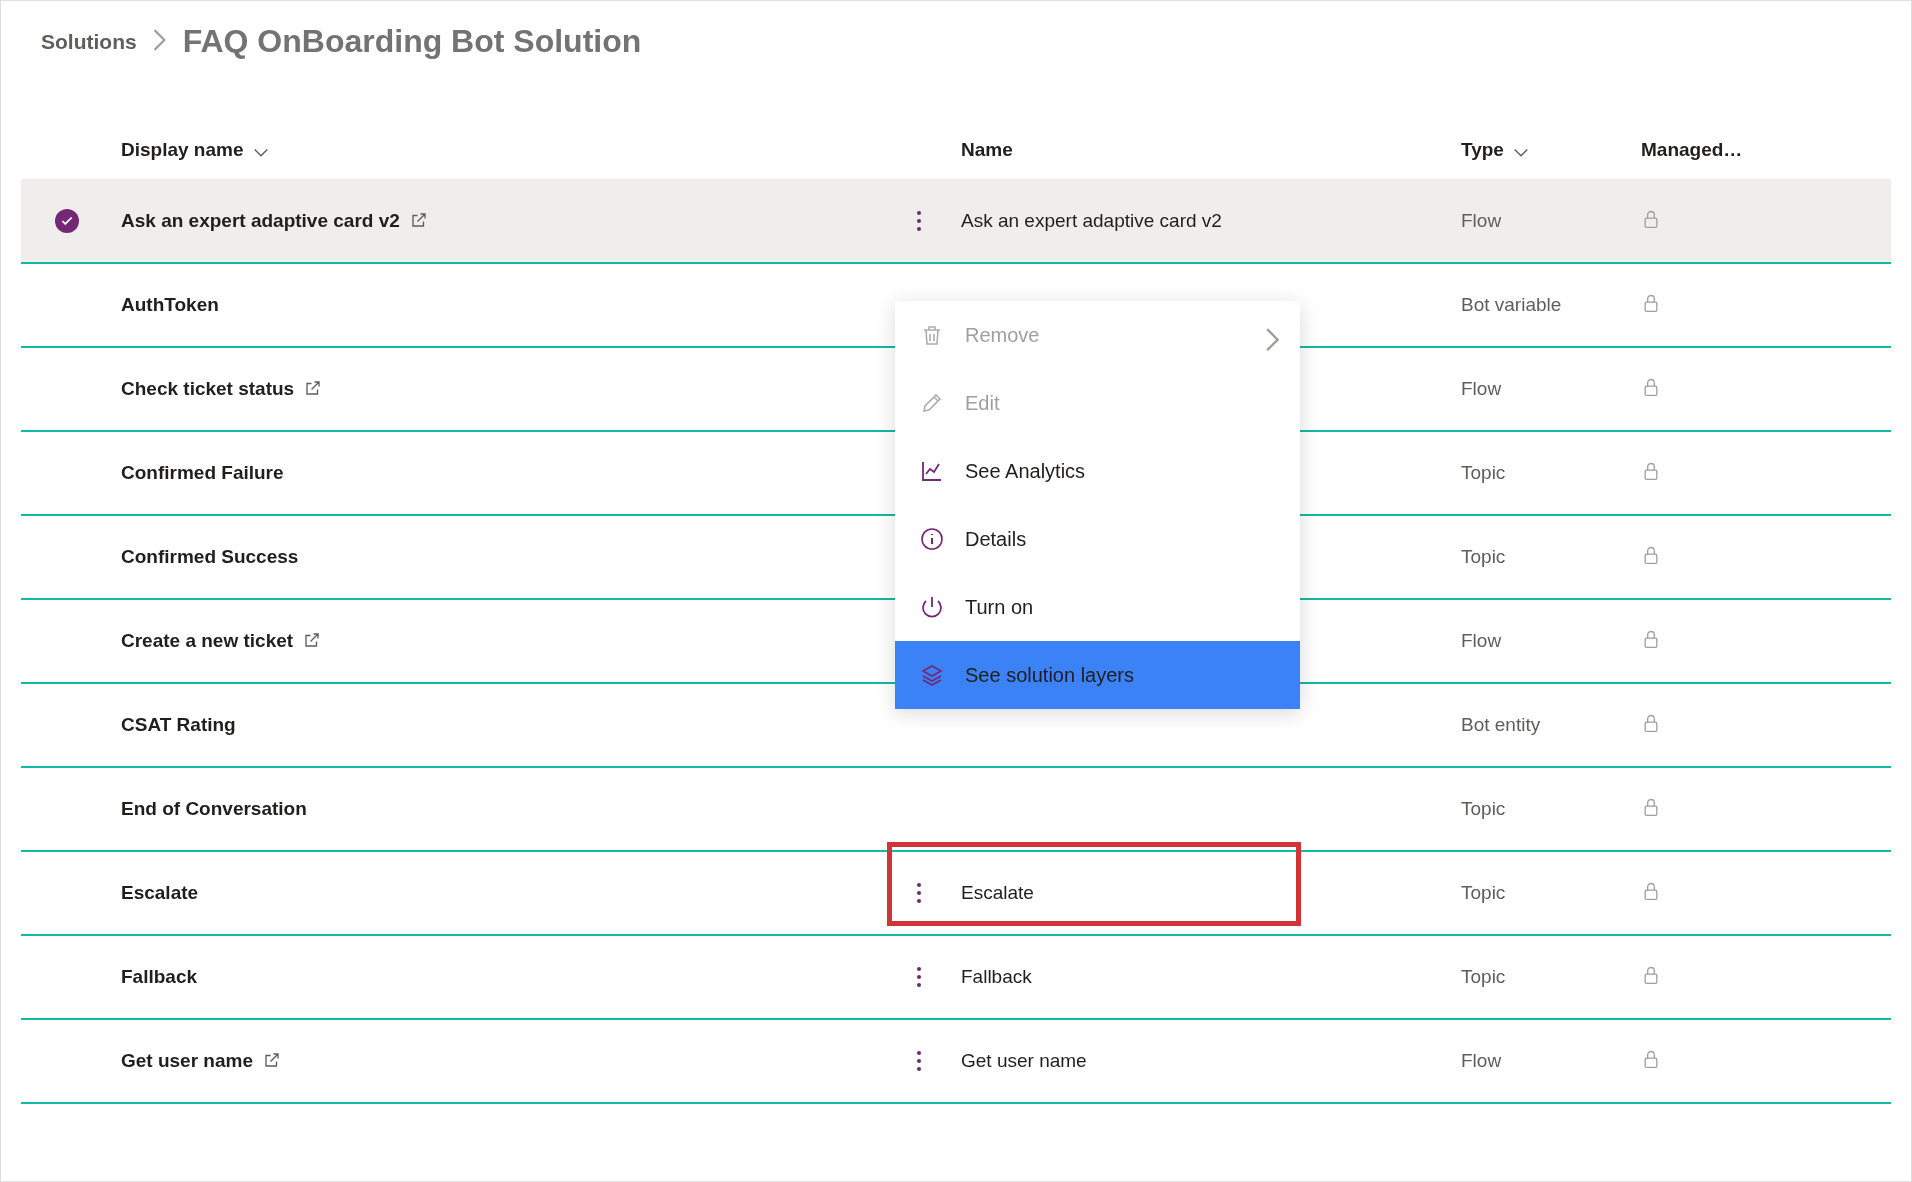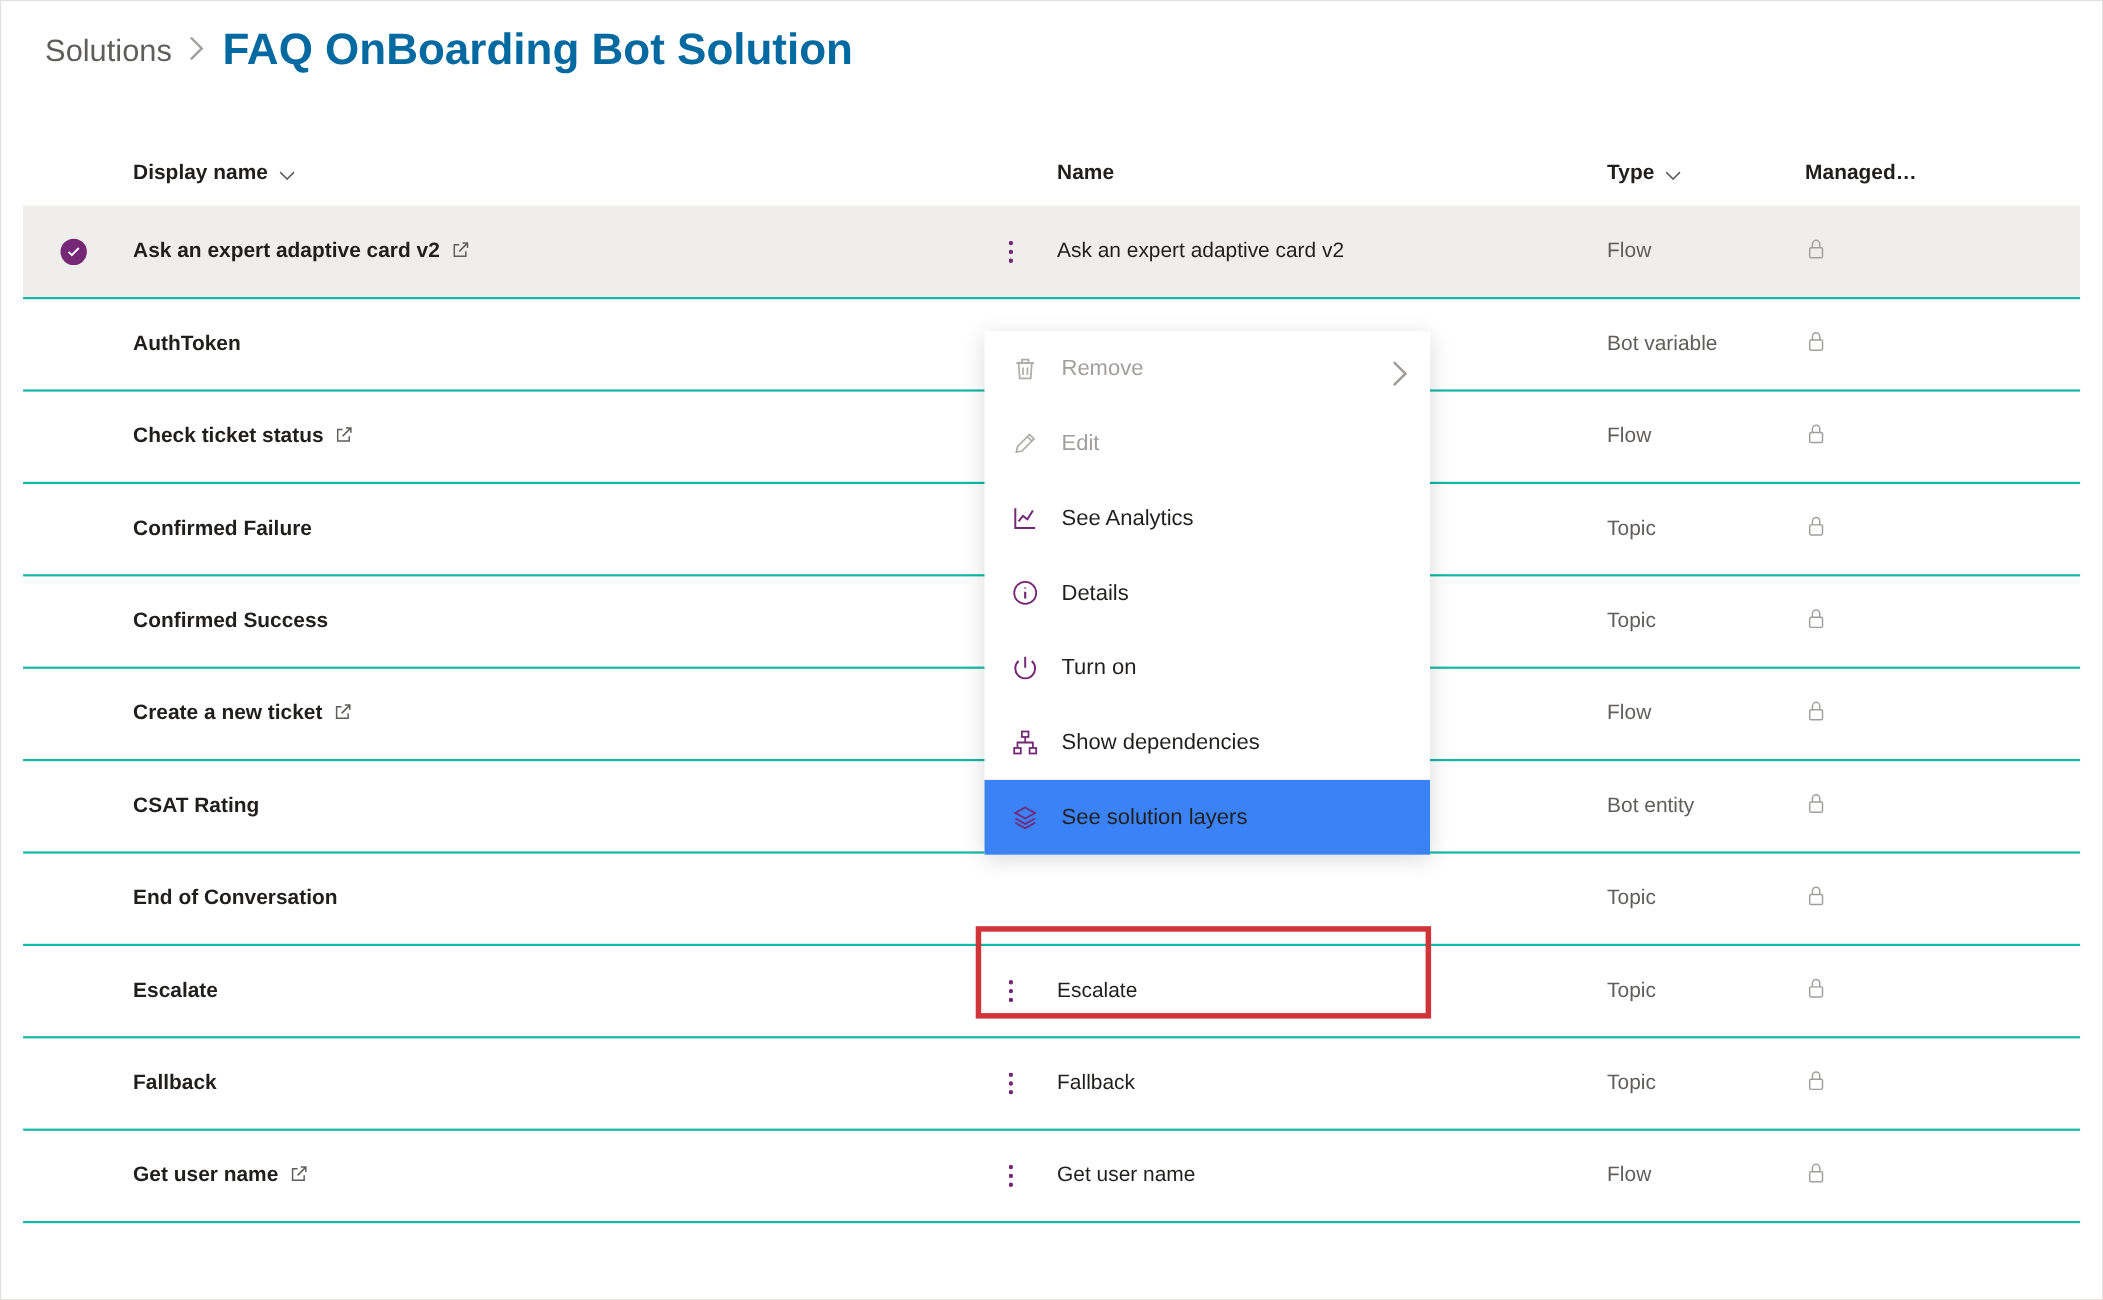--- a/index.html
+++ b/index.html
@@ -17,32 +17,33 @@
     position: relative;
     transform-origin: top left;
   }
   .breadcrumb {
     display: flex;
     align-items: center;
     gap: 16px;
     padding: 22px 40px 60px 40px;
   }
   .breadcrumb-link {
-    font-size: 28px;
+    font-size: 21px;
     color: #605e5c;
     cursor: pointer;
+    font-weight: bold;
   }
   .breadcrumb-sep {
     font-size: 28px;
     color: #605e5c;
   }
   .breadcrumb-current {
-    font-size: 40px;
+    font-size: 32px;
     font-weight: 700;
-    color: #0369a1;
+    color: #737373;
   }
   .table-wrap {
     padding: 0 20px;
   }
   .table-header {
     display: flex;
     align-items: center;
     height: 60px;
     border-bottom: 1px solid #edebe9;
     color: #201f1e;
@@ -419,31 +420,20 @@
       <span class="mi-label">Details</span>
     </div>
     <div class="menu-item">
       <span class="mi-icon">
         <svg viewBox="0 0 24 24" width="24" height="24">
             <path d="M12 2v10M6 6a9 9 0 1 0 12 0" fill="none" stroke="currentColor" stroke-width="1.8"></path>
           </svg>
       </span>
       <span class="mi-label">Turn on</span>
     </div>
-    <div class="menu-item">
-      <span class="mi-icon">
-        <svg viewBox="0 0 24 24" width="24" height="24">
-            <rect x="9" y="2" width="6" height="5" fill="none" stroke="currentColor" stroke-width="1.6"></rect>
-            <rect x="2" y="17" width="6" height="5" fill="none" stroke="currentColor" stroke-width="1.6"></rect>
-            <rect x="16" y="17" width="6" height="5" fill="none" stroke="currentColor" stroke-width="1.6"></rect>
-            <path d="M12 7v5M12 12H5v5M12 12h7v5" fill="none" stroke="currentColor" stroke-width="1.6"></path>
-          </svg>
-      </span>
-      <span class="mi-label">Show dependencies</span>
-    </div>
     <div class="menu-item highlighted">
       <span class="mi-icon">
         <svg viewBox="0 0 24 24" width="24" height="24">
             <path d="M12 3l9 5-9 5-9-5 9-5zM3 13l9 5 9-5M3 17l9 5 9-5" fill="none" stroke="currentColor" stroke-width="1.6"></path>
           </svg>
       </span>
       <span class="mi-label">See solution layers</span>
     </div>
   </div>
 

